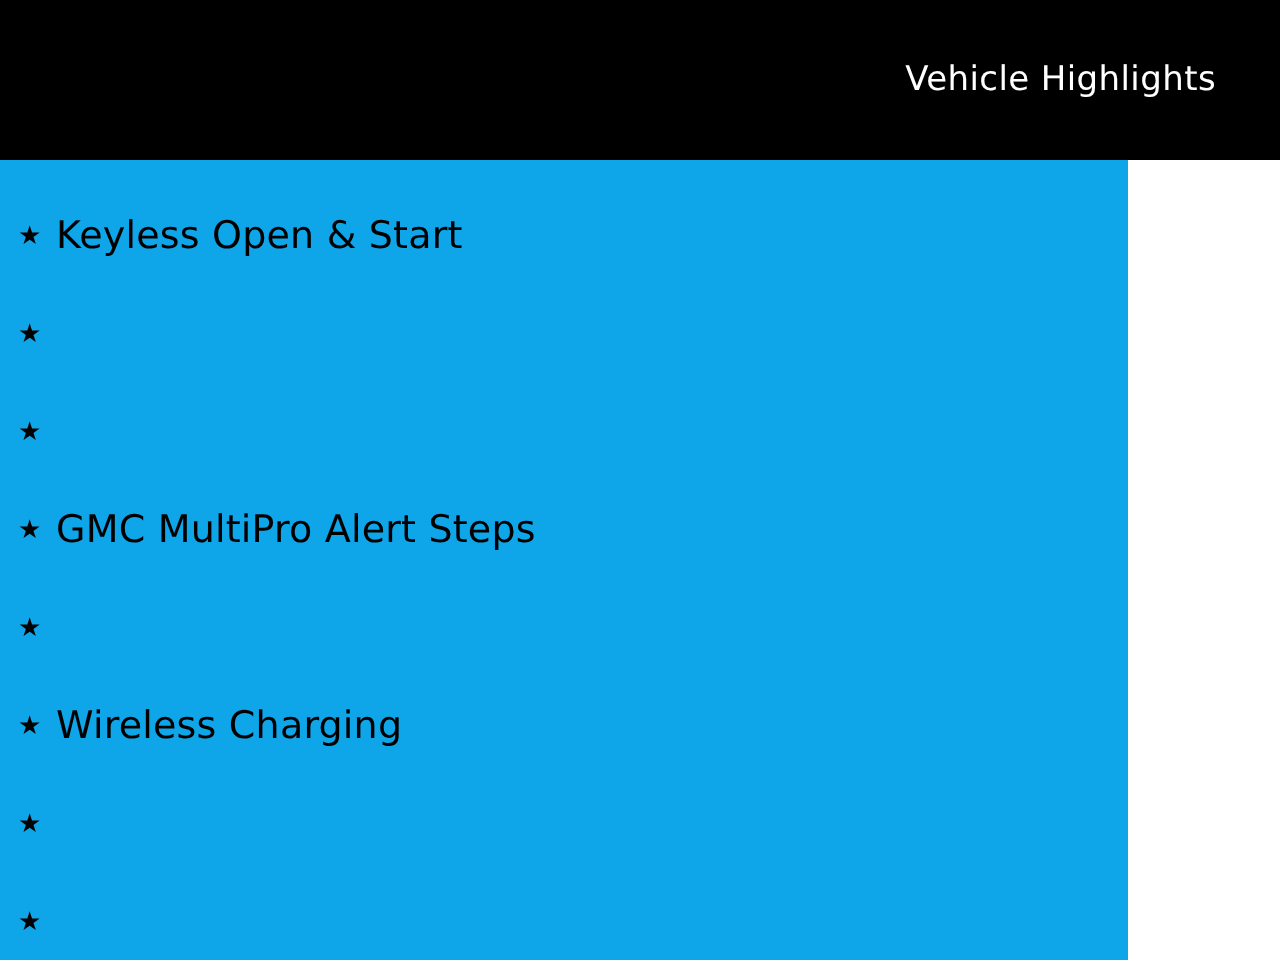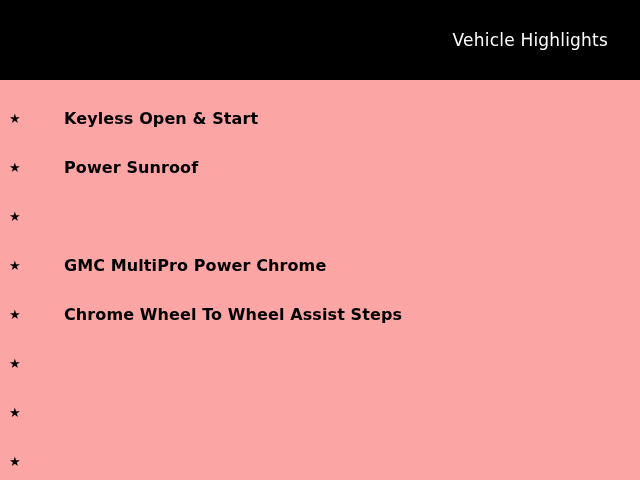--- a/index.html
+++ b/index.html
@@ -8,23 +8,23 @@
   }
   body {
     width: 640px;
     height: 480px;
     background: #ffffff;
     font-family: "DejaVu Sans", sans-serif;
     overflow: hidden;
   }
   .page {
     position: relative;
-    width: 640px;
+    width: 564px;
     height: 480px;
-    background: #fca5a5;
+    background: #0ea5e9;
   }
   .header-bar {
     position: absolute;
     top: 0;
     left: 0;
     width: 640px;
     height: 80px;
     background: #000000;
     display: flex;
     align-items: center;
@@ -59,59 +59,57 @@
   .bullet-star {
     width: 19px;
     flex: 0 0 19px;
     color: #000000;
     font-size: 13px;
     line-height: 1;
     text-align: left;
   }
   .highlight-label {
     color: #000000;
-    font-size: 16px;
-    font-weight: 700;
+    font-size: 19px;
+    font-weight: 400;
     line-height: 1.1;
     letter-spacing: 0.1px;
     white-space: nowrap;
-    margin-left: 36px;
   }
 </style>
 </head>
 <body>
 
 <div class="page">
 
   <div class="header-bar">
     <span class="header-title">Vehicle Highlights</span>
   </div>
 
   <ul class="highlights">
     <li class="highlight-item">
       <span class="bullet-star">★</span>
       <span class="highlight-label">Keyless Open &amp; Start</span>
     </li>
     <li class="highlight-item">
       <span class="bullet-star">★</span>
-      <span class="highlight-label">Power Sunroof</span>
     </li>
     <li class="highlight-item">
       <span class="bullet-star">★</span>
     </li>
     <li class="highlight-item">
       <span class="bullet-star">★</span>
-      <span class="highlight-label">GMC MultiPro Power Chrome</span>
+      <span class="highlight-label">GMC MultiPro Alert Steps</span>
     </li>
     <li class="highlight-item">
       <span class="bullet-star">★</span>
-      <span class="highlight-label">Chrome Wheel To Wheel Assist Steps</span>
     </li>
     <li class="highlight-item">
       <span class="bullet-star">★</span>
+      <span class="highlight-label">Wireless Charging</span>
     </li>
     <li class="highlight-item">
       <span class="bullet-star">★</span>
     </li>
     <li class="highlight-item">
       <span class="bullet-star">★</span>
     </li>
   </ul>
 
 </div>

